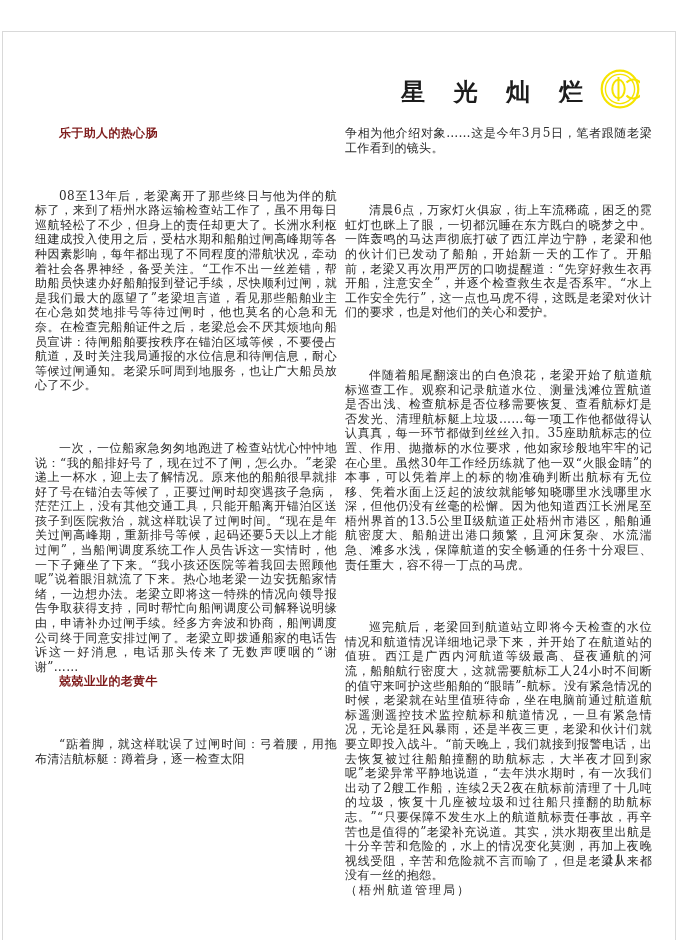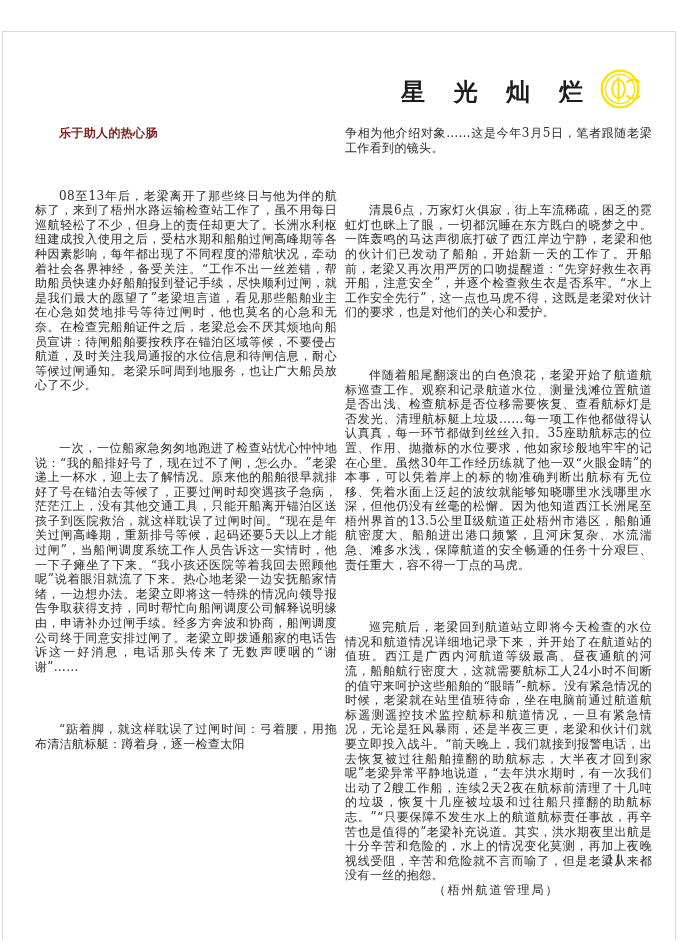--- a/index.html
+++ b/index.html
@@ -36,21 +36,21 @@
     text-align: justify;
   }
   .col-left  { left: 35px;  width: 302px; }
   .col-right { left: 345px; width: 307px; }
   .para { text-align: justify; }
   .indent { text-indent: 2em; margin-top: 48px; }
   .subhead {
     font-family: "DejaVu Sans", "Liberation Sans", sans-serif;
     font-weight: bold; color: #7f1d1d; text-indent: 2em;
   }
-  .attribution { text-align: center; letter-spacing: 2px; padding-right: 4px; }
+  .attribution { text-align: left; letter-spacing: 2px; padding-right: 4px; }
   .page-number {
     position: absolute; right: 56px; top: 852px;
     font-size: 14px; color: #3a3a3a; letter-spacing: 2px;
     font-family: Liberation Serif, serif;
   }
 </style>
 </head>
 <body>
 
 <div class="page">
@@ -67,20 +67,21 @@
         <path d="M 26.5 13.5 A 9.5 9.5 0 1 1 26.5 26.5" fill="none" stroke="#f6e400" stroke-width="2"></path>
       </svg>
     </span>
   </header>
 
   <main class="columns">
     <div class="col col-left">
         <div class="para subhead">乐于助人的热心肠</div>
         <div class="para indent">08至13年后，老梁离开了那些终日与他为伴的航标了，来到了梧州水路运输检查站工作了，虽不用每日巡航轻松了不少，但身上的责任却更大了。长洲水利枢纽建成投入使用之后，受枯水期和船舶过闸高峰期等各种因素影响，每年都出现了不同程度的滞航状况，牵动着社会各界神经，备受关注。“工作不出一丝差错，帮助船员快速办好船舶报到登记手续，尽快顺利过闸，就是我们最大的愿望了”老梁坦言道，看见那些船舶业主在心急如焚地排号等待过闸时，他也莫名的心急和无奈。在检查完船舶证件之后，老梁总会不厌其烦地向船员宣讲：待闸船舶要按秩序在锚泊区域等候，不要侵占航道，及时关注我局通报的水位信息和待闸信息，耐心等候过闸通知。老梁乐呵周到地服务，也让广大船员放心了不少。</div>
         <div class="para indent">一次，一位船家急匆匆地跑进了检查站忧心忡忡地说：“我的船排好号了，现在过不了闸，怎么办。”老梁递上一杯水，迎上去了解情况。原来他的船舶很早就排好了号在锚泊去等候了，正要过闸时却突遇孩子急病，茫茫江上，没有其他交通工具，只能开船离开锚泊区送孩子到医院救治，就这样耽误了过闸时间。“现在是年关过闸高峰期，重新排号等候，起码还要5天以上才能过闸”，当船闸调度系统工作人员告诉这一实情时，他一下子瘫坐了下来。“我小孩还医院等着我回去照顾他呢”说着眼泪就流了下来。热心地老梁一边安抚船家情绪，一边想办法。老梁立即将这一特殊的情况向领导报告争取获得支持，同时帮忙向船闸调度公司解释说明缘由，申请补办过闸手续。经多方奔波和协商，船闸调度公司终于同意安排过闸了。老梁立即拨通船家的电话告诉这一好消息，电话那头传来了无数声哽咽的“谢谢”……</div>
+        <div class="para subhead">兢兢业业的老黄牛</div>
         <div class="para indent">“踮着脚，就这样耽误了过闸时间：弓着腰，用拖布清洁航标艇：蹲着身，逐一检查太阳</div>
       </div>
     <div class="col col-right">
         <div class="para">争相为他介绍对象……这是今年3月5日，笔者跟随老梁工作看到的镜头。</div>
         <div class="para indent">清晨6点，万家灯火俱寂，街上车流稀疏，困乏的霓虹灯也眯上了眼，一切都沉睡在东方既白的晓梦之中。一阵轰鸣的马达声彻底打破了西江岸边宁静，老梁和他的伙计们已发动了船舶，开始新一天的工作了。开船前，老梁又再次用严厉的口吻提醒道：“先穿好救生衣再开船，注意安全”，并逐个检查救生衣是否系牢。“水上工作安全先行”，这一点也马虎不得，这既是老梁对伙计们的要求，也是对他们的关心和爱护。</div>
         <div class="para indent">伴随着船尾翻滚出的白色浪花，老梁开始了航道航标巡查工作。观察和记录航道水位、测量浅滩位置航道是否出浅、检查航标是否位移需要恢复、查看航标灯是否发光、清理航标艇上垃圾……每一项工作他都做得认认真真，每一环节都做到丝丝入扣。35座助航标志的位置、作用、抛撤标的水位要求，他如家珍般地牢牢的记在心里。虽然30年工作经历练就了他一双“火眼金睛”的本事，可以凭着岸上的标的物准确判断出航标有无位移、凭着水面上泛起的波纹就能够知晓哪里水浅哪里水深，但他仍没有丝毫的松懈。因为他知道西江长洲尾至梧州界首的13.5公里Ⅱ级航道正处梧州市港区，船舶通航密度大、船舶进出港口频繁，且河床复杂、水流湍急、滩多水浅，保障航道的安全畅通的任务十分艰巨、责任重大，容不得一丁点的马虎。</div>
         <div class="para indent">巡完航后，老梁回到航道站立即将今天检查的水位情况和航道情况详细地记录下来，并开始了在航道站的值班。西江是广西内河航道等级最高、昼夜通航的河流，船舶航行密度大，这就需要航标工人24小时不间断的值守来呵护这些船舶的“眼睛”-航标。没有紧急情况的时候，老梁就在站里值班待命，坐在电脑前通过航道航标遥测遥控技术监控航标和航道情况，一旦有紧急情况，无论是狂风暴雨，还是半夜三更，老梁和伙计们就要立即投入战斗。“前天晚上，我们就接到报警电话，出去恢复被过往船舶撞翻的助航标志，大半夜才回到家呢”老梁异常平静地说道，“去年洪水期时，有一次我们出动了2艘工作船，连续2天2夜在航标前清理了十几吨的垃圾，恢复十几座被垃圾和过往船只撞翻的助航标志。”“只要保障不发生水上的航道航标责任事故，再辛苦也是值得的”老梁补充说道。其实，洪水期夜里出航是十分辛苦和危险的，水上的情况变化莫测，再加上夜晚视线受阻，辛苦和危险就不言而喻了，但是老梁从来都没有一丝的抱怨。</div>
         <div class="para attribution">（梧州航道管理局）</div>
       </div>
   </main>

